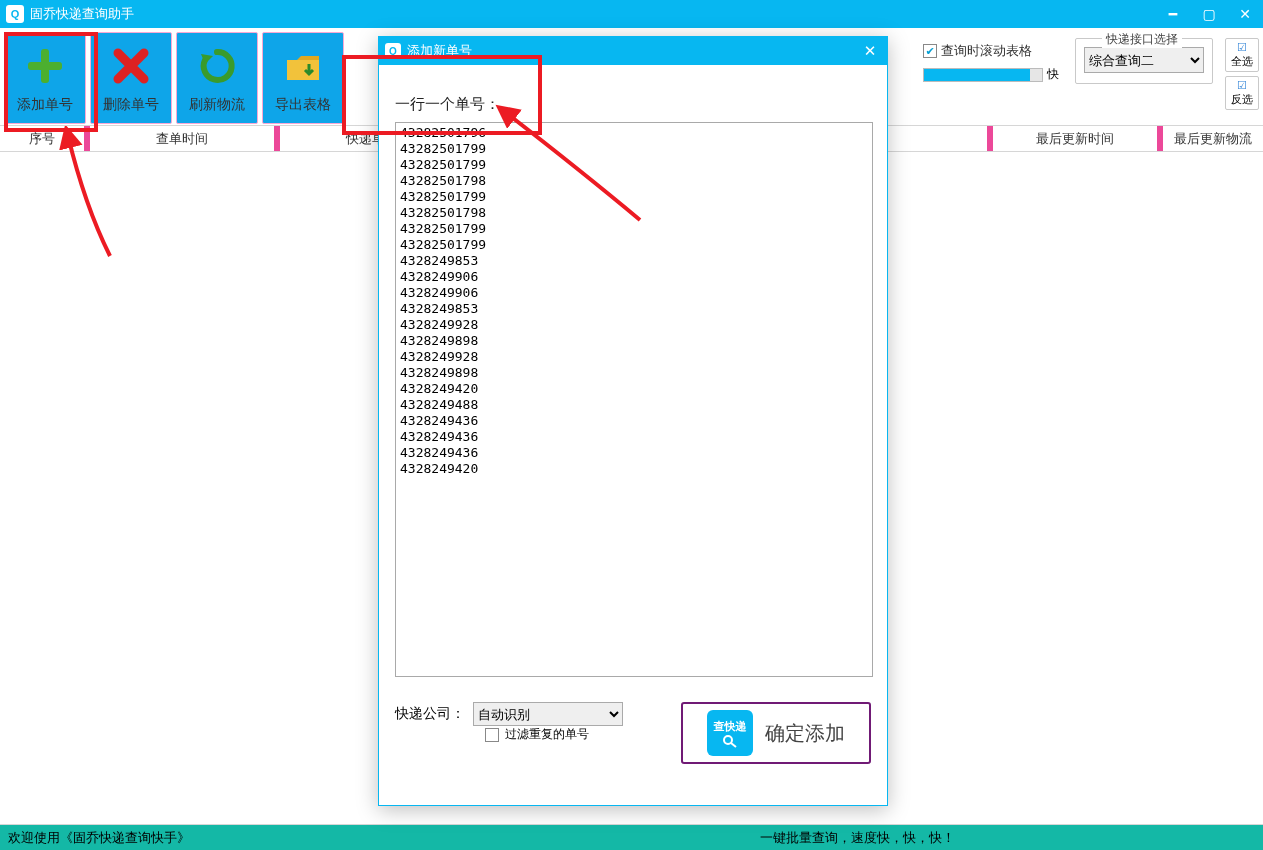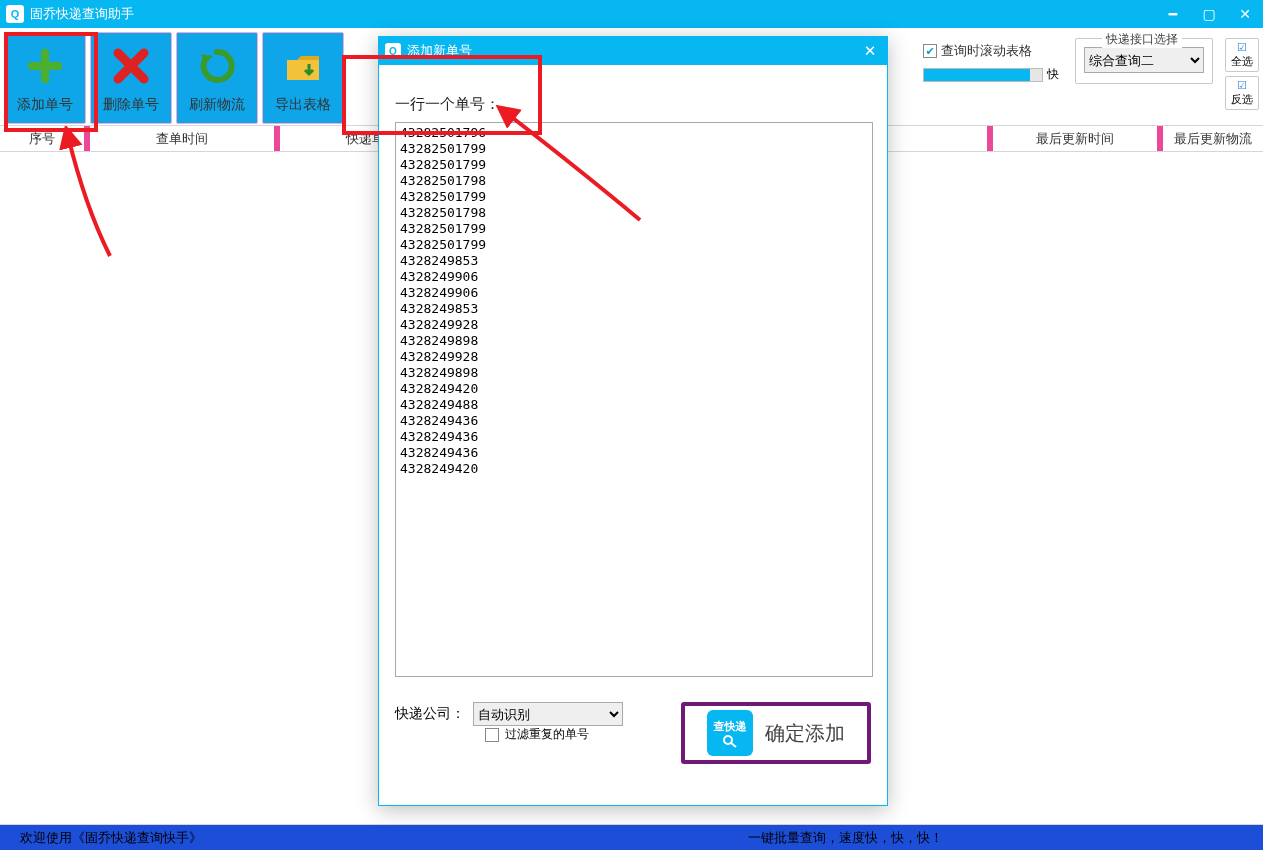--- a/index.html
+++ b/index.html
@@ -145,24 +145,24 @@
   position: relative;
 }
 .grid-body::-webkit-scrollbar { width: 16px; }
 .grid-body::-webkit-scrollbar-track { background: #f0f0f0; }
 .grid-body::-webkit-scrollbar-thumb { background: #c8c8c8; }
 
 .statusbar {
   position: absolute;
   bottom: 0; left: 0; right: 0;
   height: 26px;
-  background: #1d4ed8;
+  background: #14b8a6;
   border-top: 1px solid #d6d6d6;
   display: flex; align-items: center;
-  padding: 0 20px;
+  padding: 0 8px;
   font-size: 13px;
   gap: 32px;
 }
 .statusbar .left { flex: 0 0 auto; }
 .statusbar .right { margin-left: auto; margin-right: 300px; }
 
 .dialog {
   position: absolute;
   left: 378px; top: 36px;
   width: 510px;
@@ -213,21 +213,21 @@
 .row1 { display: flex; align-items: center; gap: 8px; }
 .row1 label { font-size: 14px; }
 .row1 select {
   width: 150px; height: 24px; border: 1px solid #aaa; font-size: 13px;
 }
 .row2 { display: flex; align-items: center; gap: 6px; margin-left: 90px; }
 .row2 .chk { width: 14px; height: 14px; border: 1px solid #888; }
 .confirm-btn {
   margin-left: auto;
   width: 190px; height: 62px;
-  border: 4px solid #701a75;
+  border: 2px solid #701a75;
   border-radius: 3px;
   background: #fff;
   display: flex; align-items: center; justify-content: center;
   gap: 12px;
   cursor: pointer;
 }
 .confirm-btn .bi {
   width: 46px; height: 46px; background: #07b7f1; border-radius: 6px;
   display: flex; flex-direction: column; align-items: center; justify-content: center;
   color: #fff; font-size: 11px; font-weight: bold;

